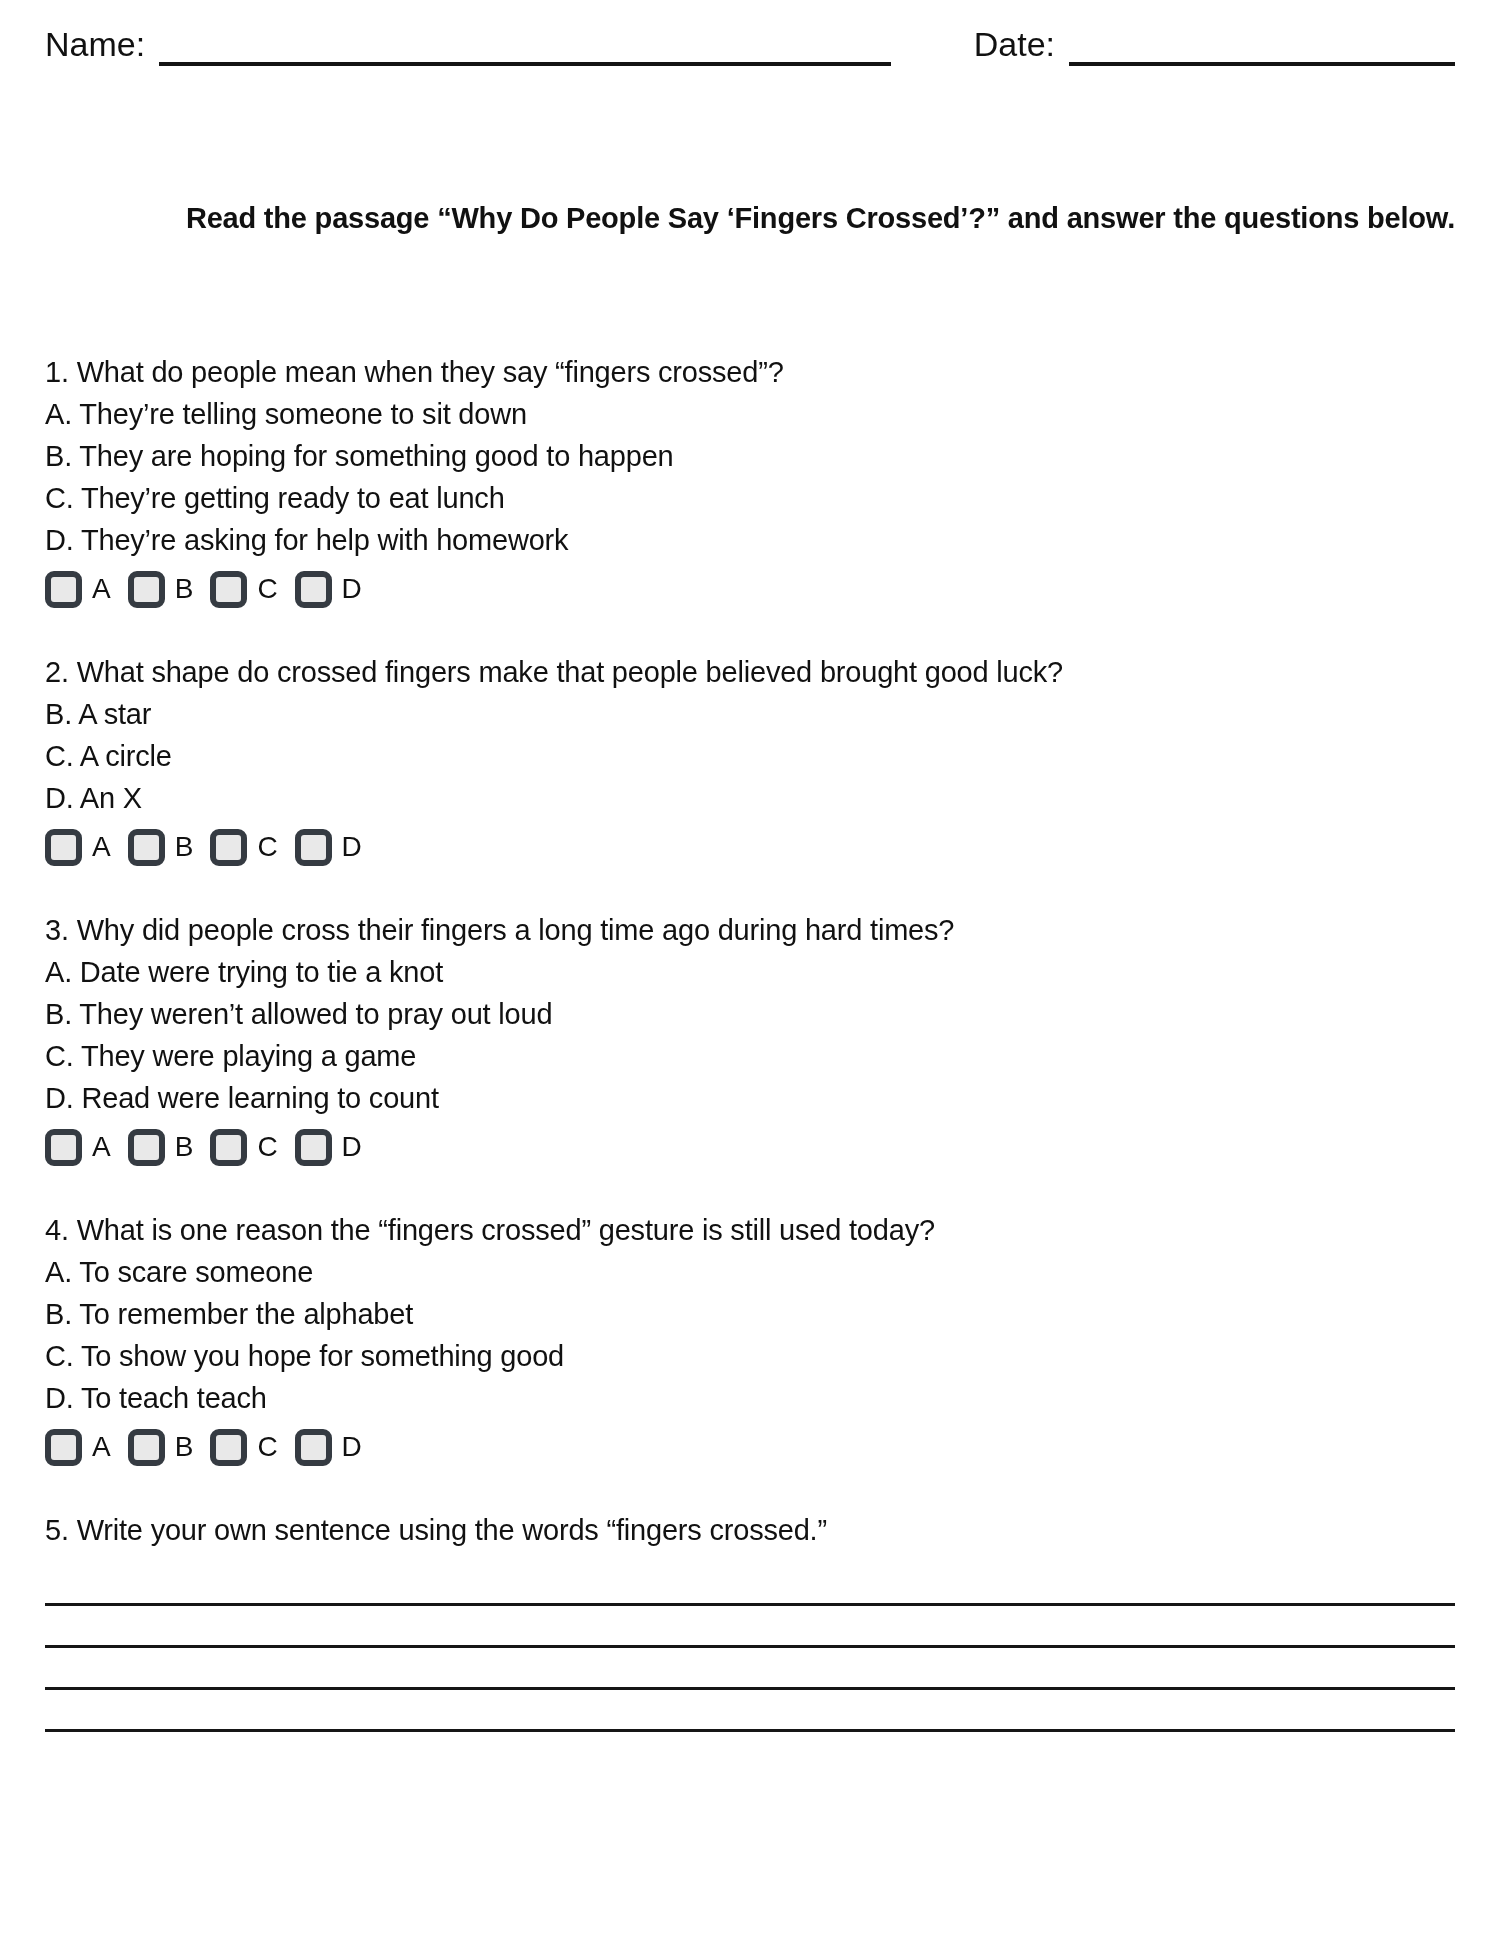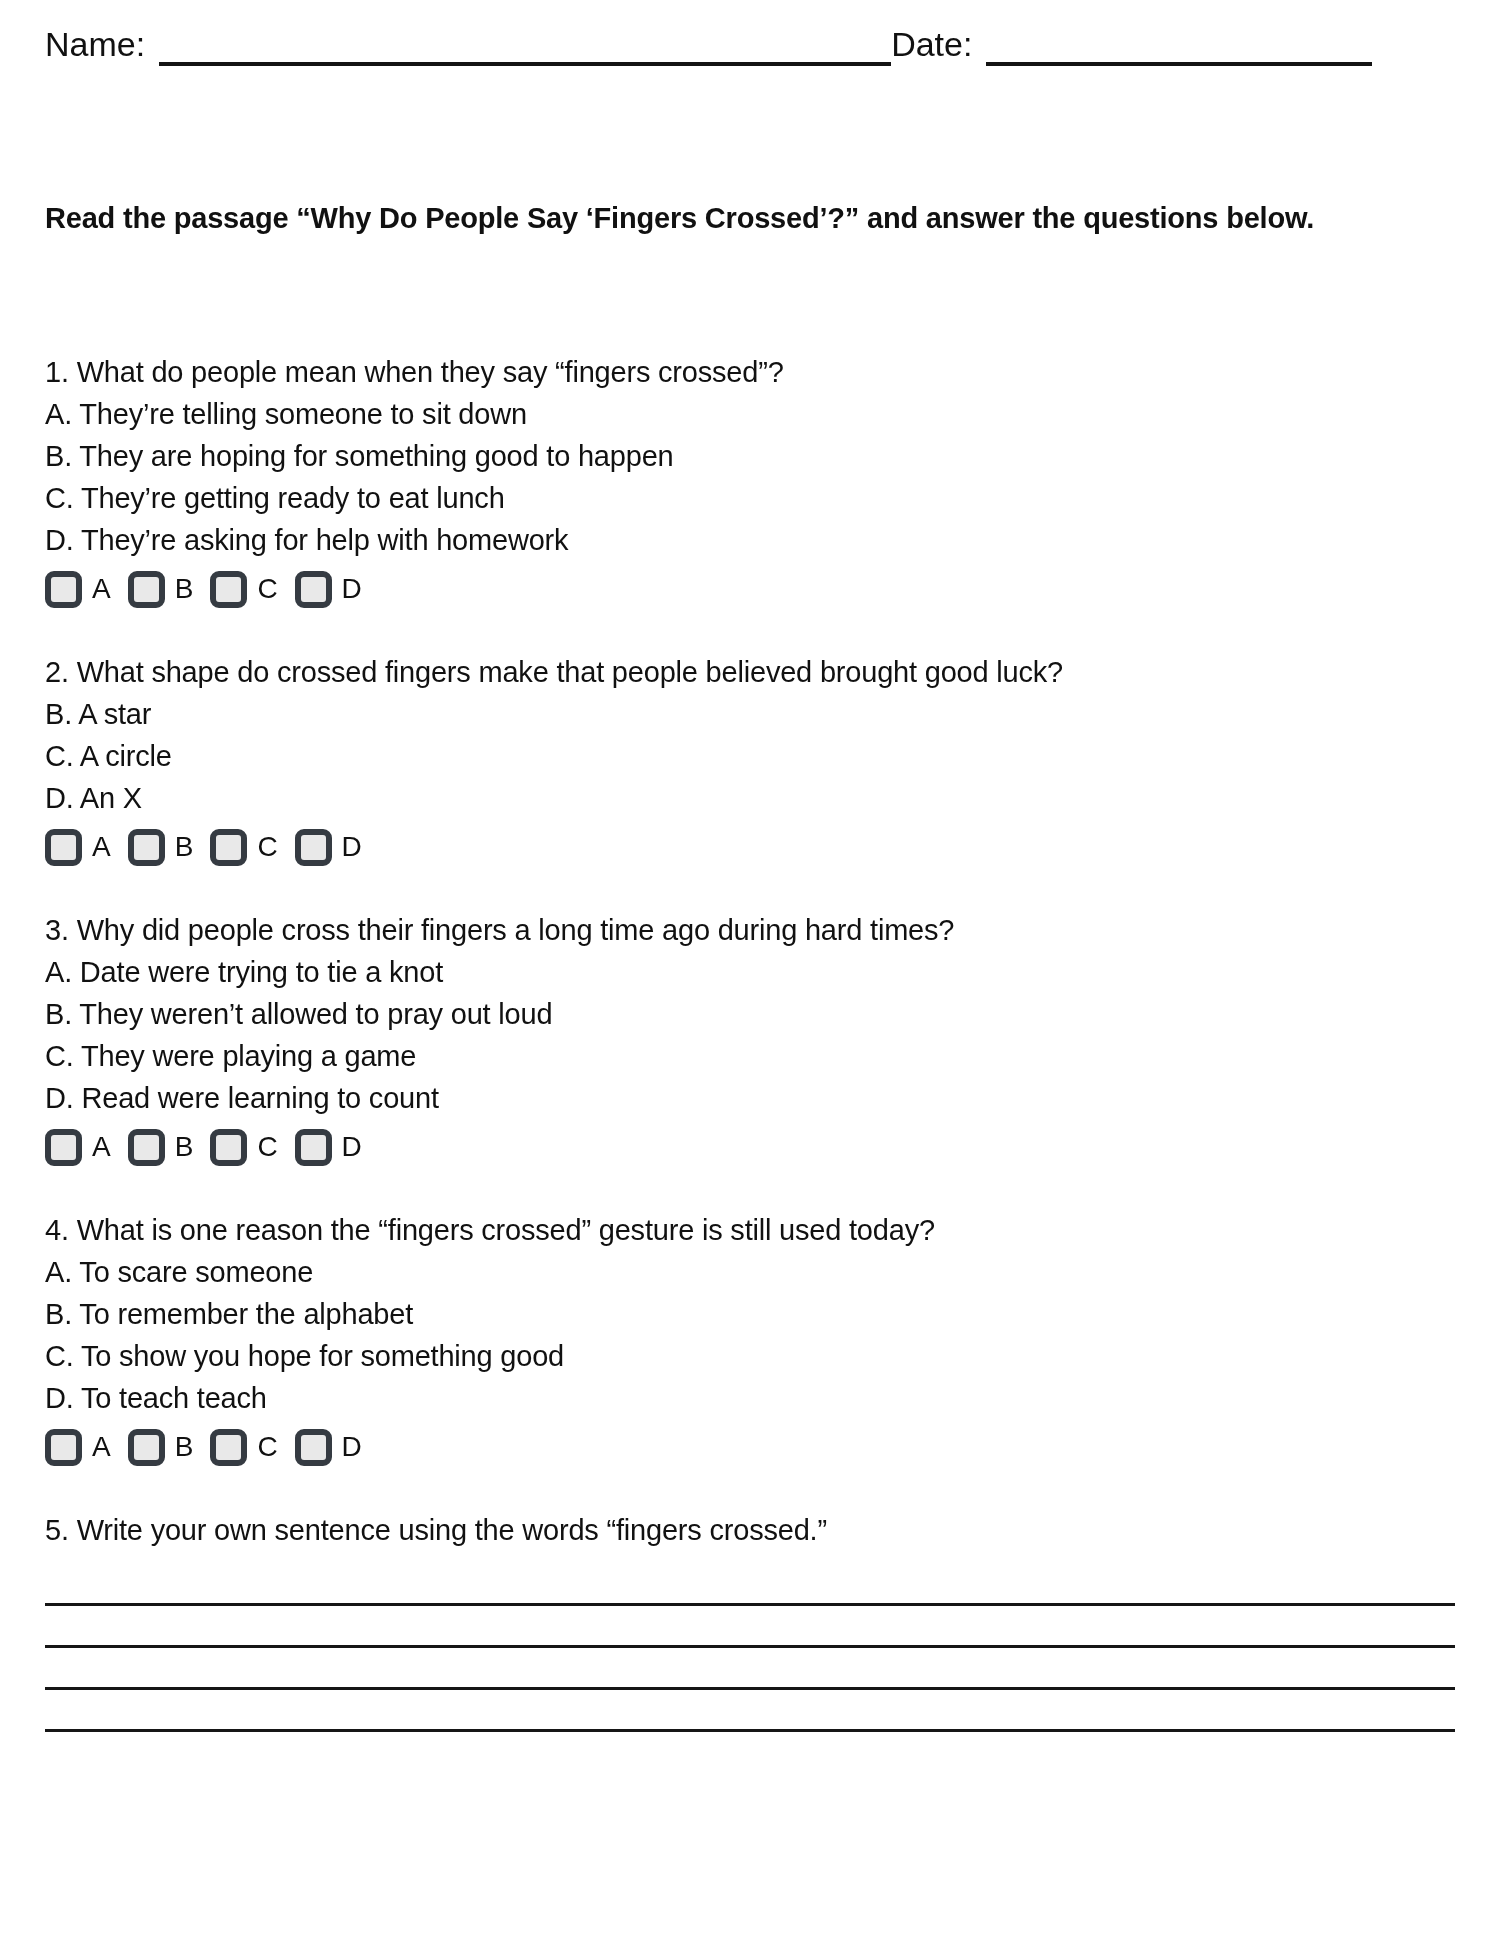--- a/index.html
+++ b/index.html
@@ -11,38 +11,39 @@
     color: #111111;
     font-family: "Liberation Sans", sans-serif;
     padding: 25px 45px 0 45px;
     position: relative;
     overflow: hidden;
   }
 
   
   .header-row {
     display: flex;
+    justify-content: space-between;
     align-items: flex-end;
     font-size: 34px;
   }
   .field { display: flex; align-items: flex-end; }
   .field-label { white-space: nowrap; padding-bottom: 2px; }
   .blank-line {
     display: inline-block;
     border-bottom: 4px solid #141414;
     height: 36px;
     margin-left: 14px;
   }
   .name-line { width: 732px; }
   .date-line { width: 386px; }
 
   
   .title {
     margin-top: 136px;
-    text-align: left;
+    text-align: right;
     font-weight: bold;
     font-size: 29px;
     letter-spacing: -0.2px;
   }
 
   
   .questions { margin-top: 116px; }
   .question { margin-bottom: 40px; font-size: 29px; line-height: 42px; }
   .q-text, .option { letter-spacing: -0.2px; }
 

